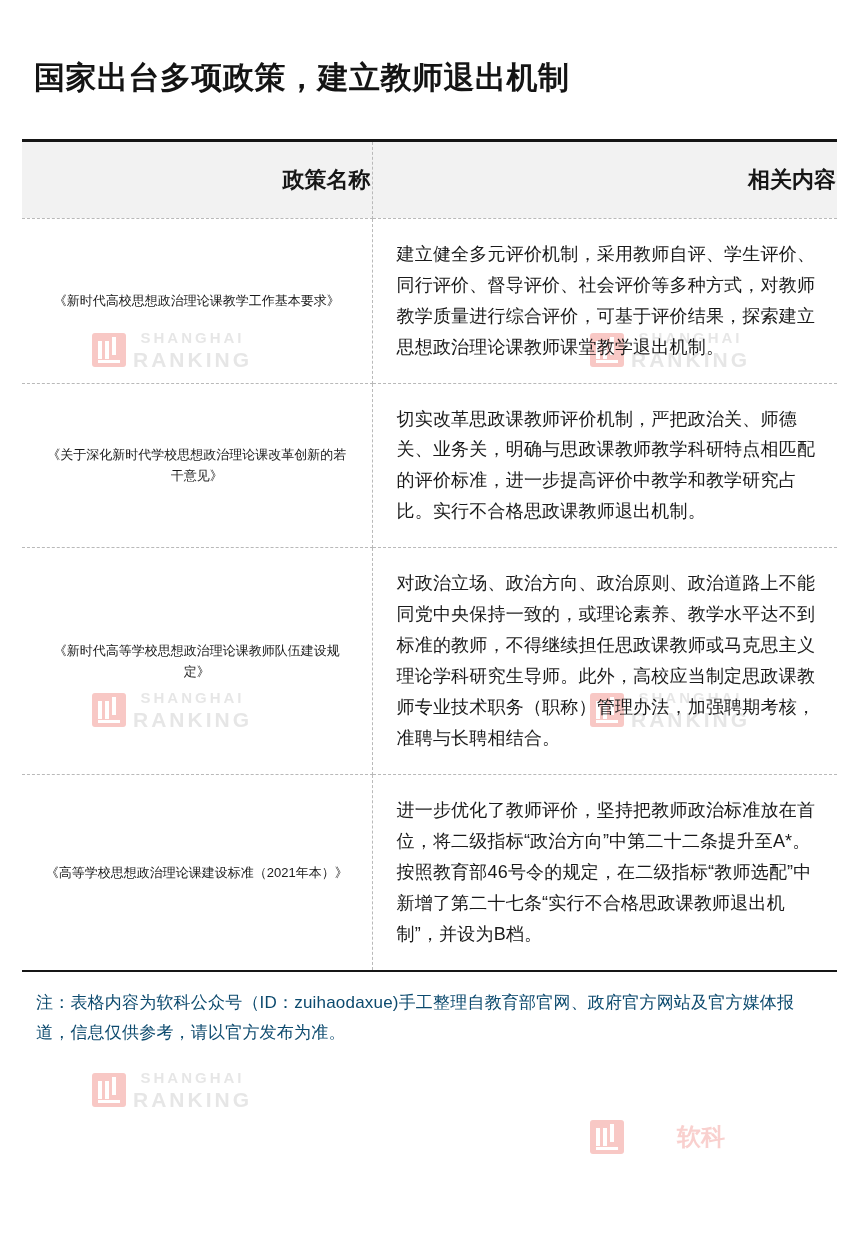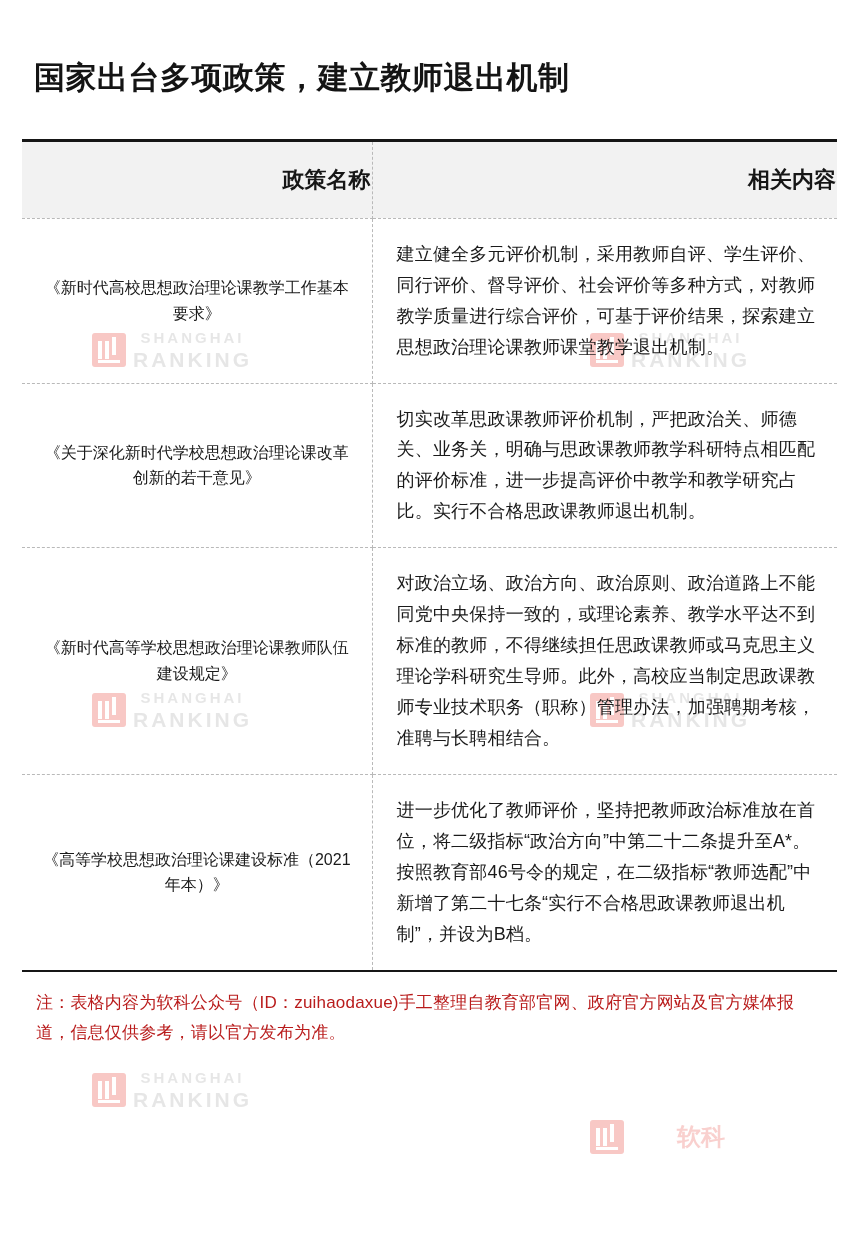--- a/index.html
+++ b/index.html
@@ -53,21 +53,21 @@
     text-align: right;
   }
   .head-row th.col-name {
     width: 350px;
     border-right: 1px dashed #b9b9b9;
   }
   td.cell-name {
     width: 350px;
     border-right: 1px dashed #b9b9b9;
     border-bottom: 1px dashed #b9b9b9;
-    font-size: 16px;
+    font-size: 13px;
     line-height: 1.62;
     text-align: center;
     padding: 18px 20px;
     color: #1a1a1a;
   }
   td.cell-content {
     border-bottom: 1px dashed #b9b9b9;
     font-size: 18px;
     line-height: 1.72;
     text-align: left;
@@ -76,21 +76,21 @@
     letter-spacing: 0.2px;
   }
   tr.last-row td {
     border-bottom: 2px solid #161616;
   }
   .note {
     position: relative;
     z-index: 2;
     font-size: 17px;
     line-height: 1.75;
-    color: #b91c1c;
+    color: #0c4a6e;
     padding: 16px 14px 0 14px;
     letter-spacing: 0.2px;
   }
   
   .wm {
     position: absolute;
     z-index: 1;
     pointer-events: none;
     user-select: none;
     opacity: 0.5;

